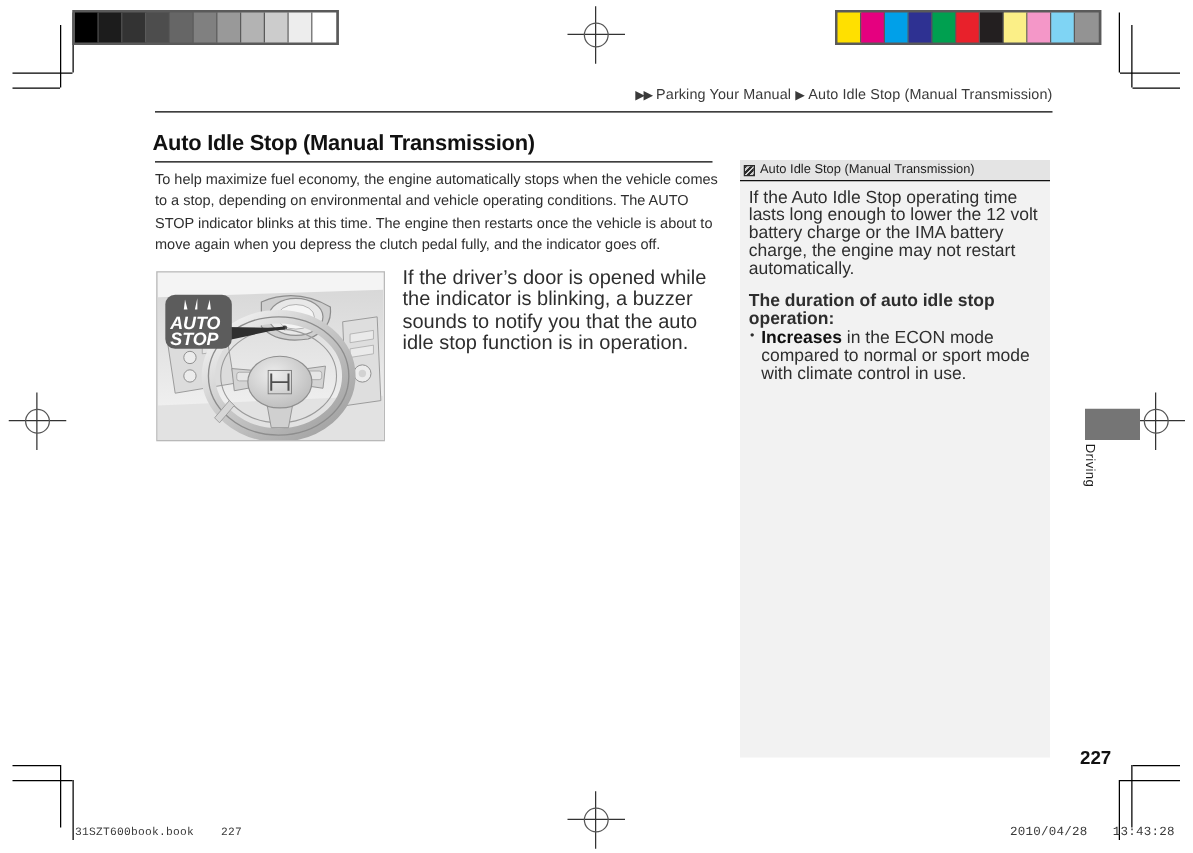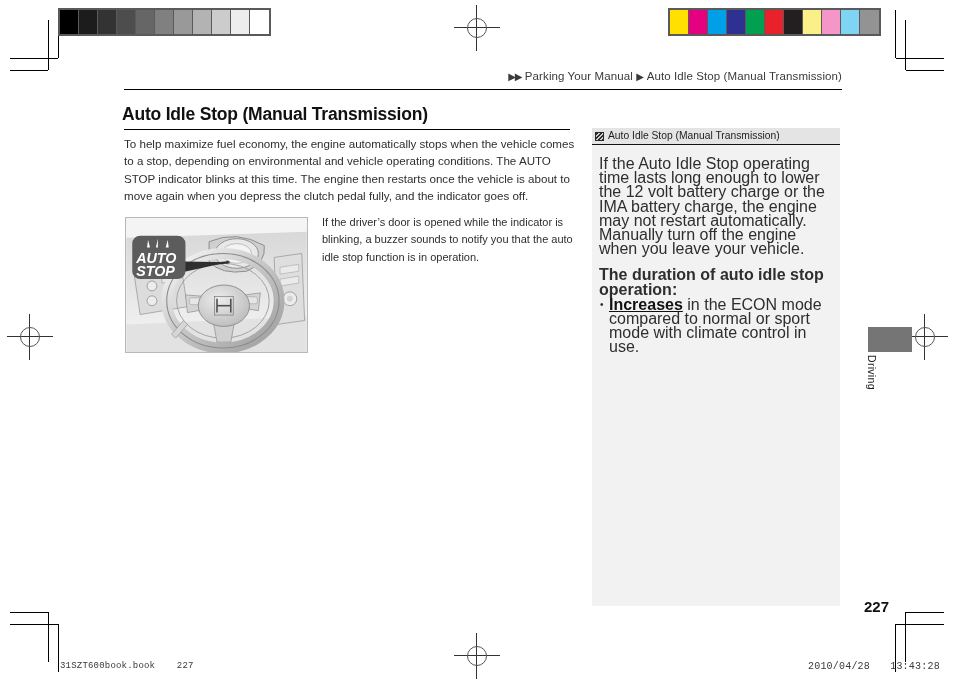--- a/index.html
+++ b/index.html
@@ -95,21 +95,21 @@
     width: 452px;
     font-size: 11.6px;
     line-height: 17.3px;
     color: #2e2e2e;
   }
 
   .side-text {
     position: absolute;
     left: 322px; top: 214px;
     width: 252px;
-    font-size: 11px;
+    font-size: 16px;
     line-height: 17.3px;
     color: #2e2e2e;
   }
 
   
   .figure {
     position: absolute;
     left: 125px; top: 217px;
     width: 183px; height: 136px;
     border: 1px solid #b9b9b9;
@@ -142,41 +142,41 @@
     background:
       repeating-linear-gradient(135deg, #2a2a2a 0 1.5px, #cfcfcf 1.5px 3px);
     border: 1px solid #2a2a2a;
   }
   .note-head .label {
     font-size: 10.3px;
     color: #1d1d1d;
     line-height: 1;
   }
   .note-body {
-    padding: 12px 7px 0 7px;
-    font-size: 16px;
+    padding: 5px 7px 0 7px;
+    font-size: 14px;
     line-height: 14.2px;
     color: #2e2e2e;
   }
   .note-body p { margin: 0; }
   .note-body p.gap { margin-top: 12px; font-weight: bold; }
   .note-list { list-style: none; margin: 1px 0 0 0; padding: 0; }
   .note-list li {
     position: relative;
     padding-left: 10px;
     margin-top: 1px;
     line-height: 14.2px;
   }
   .note-list li::before {
     content: "\2022";
     position: absolute;
     left: 1px; top: 0;
     font-size: 10px;
   }
-  .note-list b { font-weight: bold; color: #111; text-decoration: underline; }
+  .note-list b { font-weight: bold; color: #111; }
 
   
   .thumb-tab {
     position: absolute;
     left: 868px; top: 327px;
     width: 44px; height: 25px;
     background: #757575;
   }
   .thumb-label {
     position: absolute;
@@ -385,21 +385,20 @@
     </svg>
   </div>
 
   <div class="note-box">
     <div class="note-head">
       <span class="bookicon"></span>
       <span class="label">Auto Idle Stop (Manual Transmission)</span>
     </div>
     <div class="note-body">
       <p>If the Auto Idle Stop operating time lasts long enough to lower the 12 volt battery charge or the IMA battery charge, the engine may not restart automatically.</p>
-      <p>Manually turn off the engine when you leave your vehicle.</p>
       <p class="gap">The duration of auto idle stop operation:</p>
       <ul class="note-list">
         <li>
           <b>Increases</b><span> in the ECON mode compared to normal or sport mode with climate control in use.</span>
         </li>
       </ul>
     </div>
   </div>
 
   <div class="thumb-tab" style="background: rgb(117, 117, 117);"></div>

